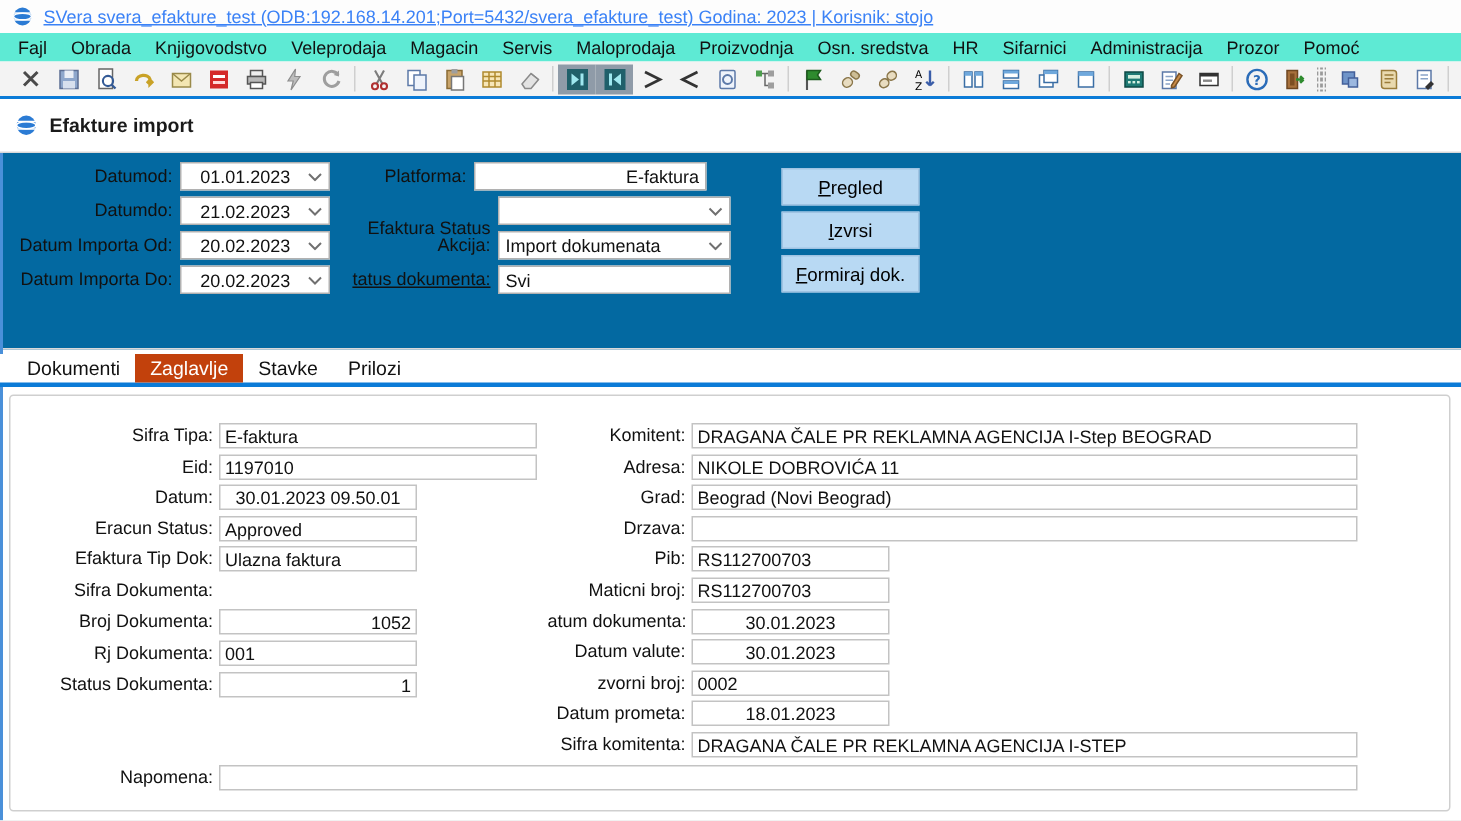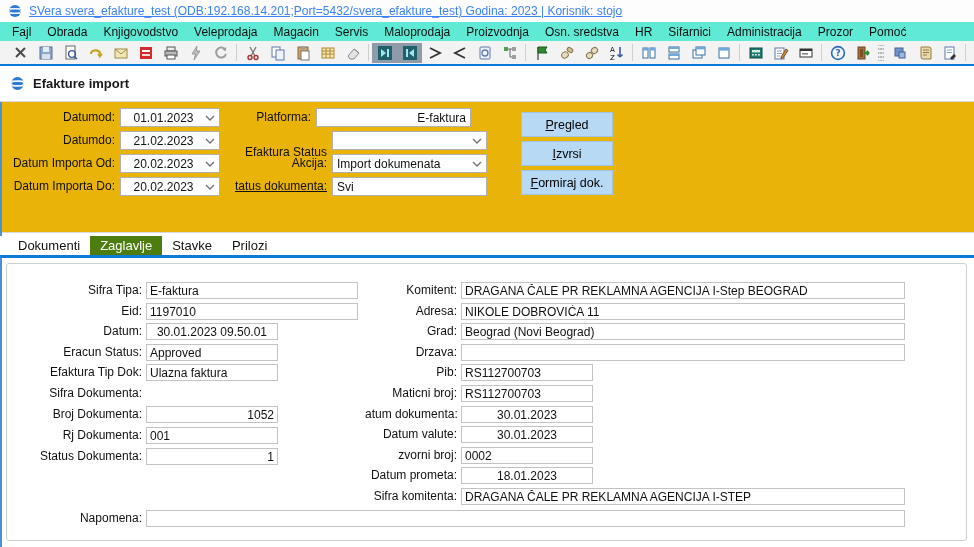--- a/index.html
+++ b/index.html
@@ -23,41 +23,41 @@
   .tb-btn.dark{background:#8f9ba8;}
   .tb-sep{width:1px;height:17px;background:#cfcfcf;margin:0 3px;flex:0 0 auto;}
   .tb-right{margin-left:auto;display:flex;align-items:center;}
   
   .doc-header{position:absolute;top:66px;left:0;right:0;height:35px;background:#fff;
               border-bottom:1px solid #d9d9d9;display:flex;align-items:center;gap:8px;padding-left:10px;}
   .doc-header .h-text{font-size:13px;font-weight:bold;color:#1a1a1a;}
   
   .left-edge{position:absolute;left:0;top:102px;bottom:0;width:2px;background:#4a90d9;}
   
-  .filter-panel{position:absolute;top:102px;left:2px;right:0;height:130px;background:#eab308;
+  .filter-panel{position:absolute;top:102px;left:2px;right:0;height:130px;background:#0369a1;
                 border-bottom:1px solid #d9d9d9;padding-left:24px;}
   .frow{position:absolute;display:flex;align-items:center;height:19px;}
   .flabel{text-align:right;padding-right:5px;white-space:nowrap;overflow:hidden;line-height:19px;}
   .combo,.tfield{box-sizing:border-box;height:19px;border:1px solid #b1b1b1;background:#fff;
                  display:flex;align-items:center;padding:0 4px;}
   .combo .val{flex:1;text-align:center;}
   .combo .val.left{text-align:left;}
   .tfield .val{flex:1;text-align:left;}
   .tfield .val.right{text-align:right;}
   .chev{flex:0 0 auto;margin-left:3px;}
   .act-btn{position:absolute;left:519px;width:90px;height:23px;background:#b8d9f3;
            border:1px solid #9fc3e2;display:flex;align-items:center;justify-content:center;
            font-size:12.5px;color:#000;cursor:default;}
   .act-btn .btn-label{display:block;}
   .act-btn .btn-label::first-letter{text-decoration:underline;}
   
   .tabs{position:absolute;top:236px;left:0;right:0;height:19px;display:flex;align-items:flex-end;
         padding-left:8px;border-bottom:3px solid #0b7bd7;background:#fff;}
   .tab{padding:2px 10px 2px 10px;font-size:13px;cursor:default;}
-  .tab.active{background:#4d7c0f;color:#fff;}
+  .tab.active{background:#c2410c;color:#fff;}
   
   .groupbox{position:absolute;top:263px;left:6px;right:7px;height:276px;border:1px solid #cfcfcf;
             border-radius:3px;background:#fff;}
   .col{position:absolute;top:0;}
   .col-left{left:0;}
   .col-right{left:358px;}
   .drow{position:absolute;display:flex;align-items:center;height:17px;}
   .dlabel{text-align:right;padding-right:4px;white-space:nowrap;line-height:17px;}
   .dlabel.wl{width:135px;}
   .dlabel.wr{width:92px;}

